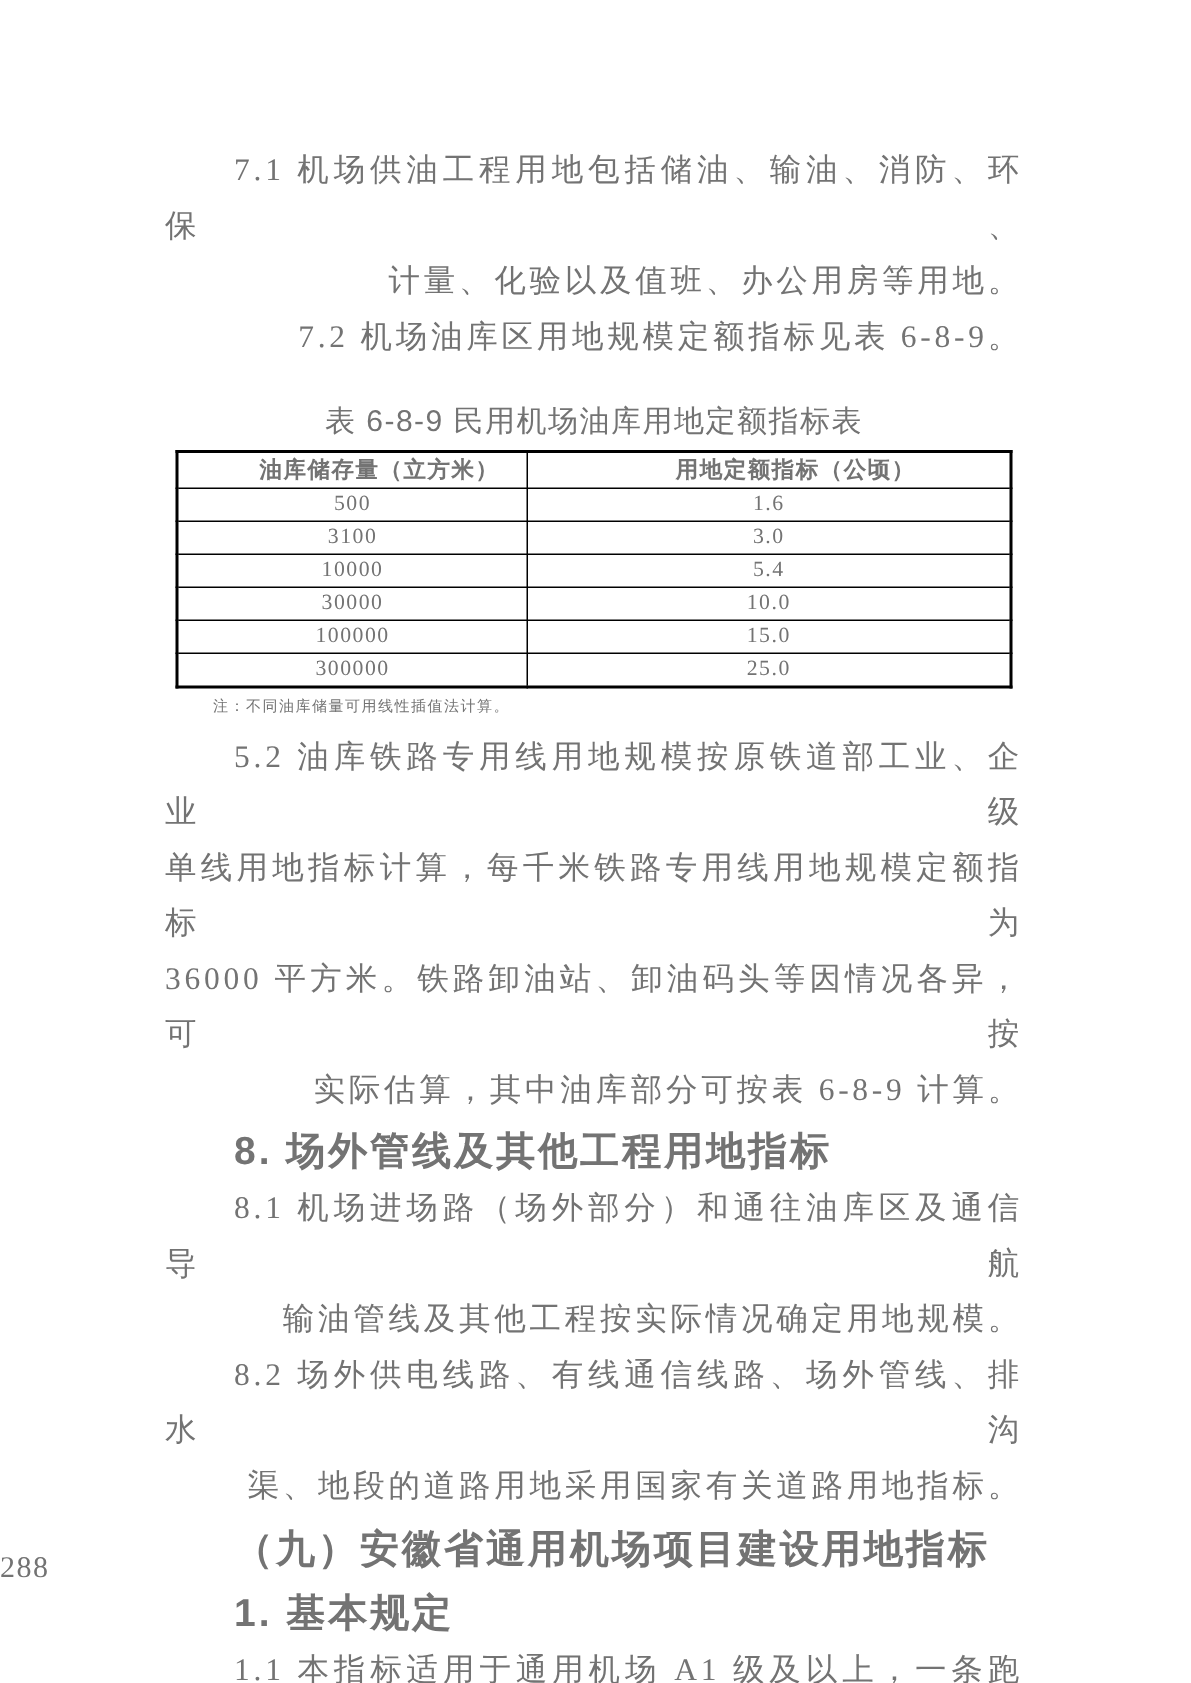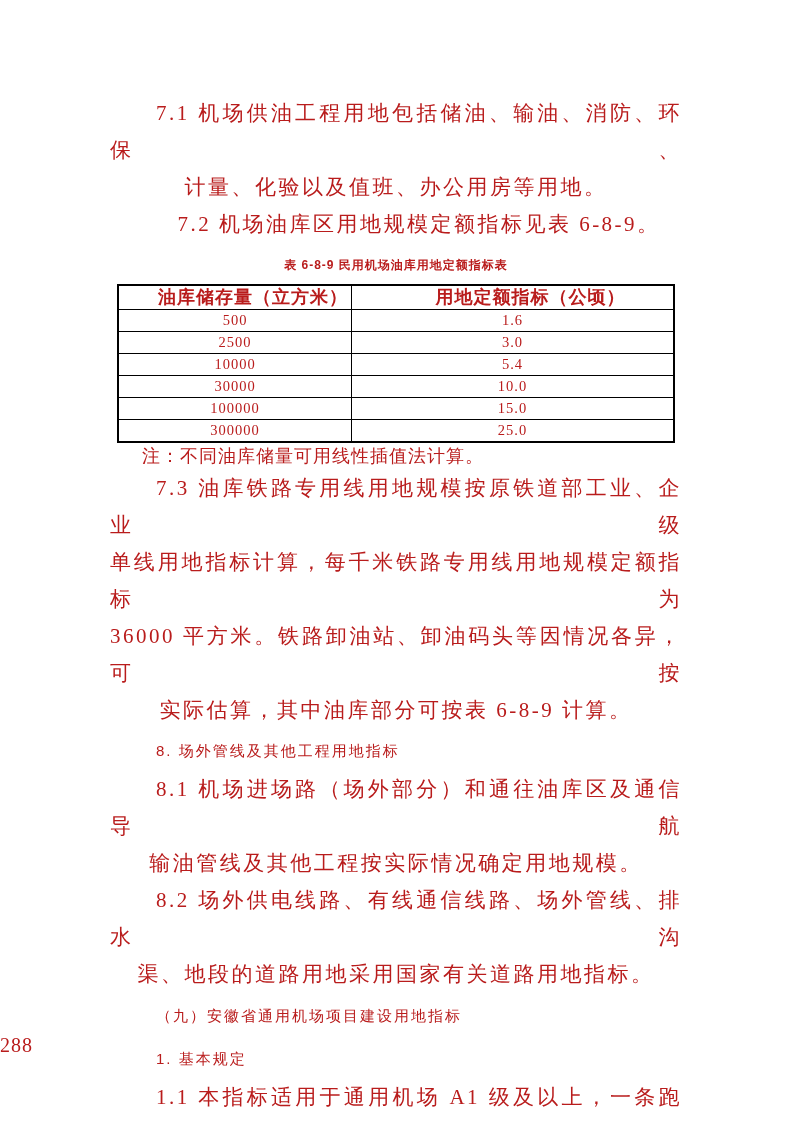--- a/index.html
+++ b/index.html
@@ -1,59 +1,59 @@
 <!DOCTYPE html>
 <html><head>
 <meta charset="utf-8">
 <style>
   html, body { margin: 0; padding: 0; background: #ffffff; }
   .page {
     position: relative;
     width: 794px;
     height: 1122px;
     background: #ffffff;
-    color: #b91c1c;
+    color: #737373;
     font-family: "Liberation Serif", "DejaVu Serif", serif;
     overflow: hidden;
   }
   .content {
     position: absolute;
     left: 110px;
     top: 95px;
     width: 572px;
   }
   .line {
     margin: 0;
     font-size: 21px;
     line-height: 37px;
     letter-spacing: 2.5px;
-    text-align: center;
+    text-align: right;
   }
   .just {
     text-align: justify;
     text-align-last: justify;
   }
   .indent { text-indent: 46px; }
   .heading {
     font-family: "Liberation Sans", "DejaVu Sans", sans-serif;
-    font-weight: normal;
-    font-size: 15px;
+    font-weight: bold;
+    font-size: 26px;
     line-height: 40px;
     margin: 2px 0 0 0;
     text-indent: 46px;
     letter-spacing: 2px;
   }
   .heading-lg { line-height: 42px; }
   .table-title {
     font-family: "Liberation Sans", "DejaVu Sans", sans-serif;
-    font-weight: bold;
-    font-size: 12px;
+    font-weight: normal;
+    font-size: 20px;
     line-height: 24px;
     text-align: center;
-    margin: 10px 0 7px 0;
+    margin: 26px 0 7px 0;
     letter-spacing: 1px;
   }
   table.quota-table {
     width: 558px;
     margin: 0 auto;
     border-collapse: collapse;
     border: 2px solid #000;
     font-size: 14.5px;
     table-layout: fixed;
   }
@@ -62,27 +62,27 @@
     height: 21px;
     line-height: 21px;
     text-align: center;
     vertical-align: middle;
     padding: 0;
     letter-spacing: 1px;
   }
   table.quota-table th {
     font-family: "Liberation Sans", "DejaVu Sans", sans-serif;
     font-weight: bold;
-    font-size: 18px;
+    font-size: 15px;
     height: 23px;
     line-height: 23px;
     padding-left: 36px;
   }
   .note {
-    font-size: 18px;
+    font-size: 10px;
     line-height: 20px;
     margin: 3px 0 0 32px;
     letter-spacing: 1px;
   }
   .spacer-4 { height: 4px; }
   .page-number {
     position: absolute;
     left: 0;
     right: 0;
     top: 1034px;
@@ -113,21 +113,21 @@
           <th>油库储存量（立方米）</th>
           <th>用地定额指标（公顷）</th>
         </tr>
       </thead>
       <tbody>
         <tr>
           <td>500</td>
           <td>1.6</td>
         </tr>
         <tr>
-          <td>2500</td>
+          <td>3100</td>
           <td>3.0</td>
         </tr>
         <tr>
           <td>10000</td>
           <td>5.4</td>
         </tr>
         <tr>
           <td>30000</td>
           <td>10.0</td>
         </tr>
@@ -138,21 +138,21 @@
         <tr>
           <td>300000</td>
           <td>25.0</td>
         </tr>
       </tbody>
     </table>
 
     <p class="note">注：不同油库储量可用线性插值法计算。</p>
     <div class="spacer-4"></div>
 
-    <p class="line just indent">7.3 油库铁路专用线用地规模按原铁道部工业、企业级</p>
+    <p class="line just indent">5.2 油库铁路专用线用地规模按原铁道部工业、企业级</p>
     <p class="line just">单线用地指标计算，每千米铁路专用线用地规模定额指标为</p>
     <p class="line just">36000 平方米。铁路卸油站、卸油码头等因情况各异，可按</p>
     <p class="line">实际估算，其中油库部分可按表 6-8-9 计算。</p>
 
     <h2 class="heading">8. 场外管线及其他工程用地指标</h2>
 
     <p class="line just indent">8.1 机场进场路（场外部分）和通往油库区及通信导航</p>
     <p class="line">输油管线及其他工程按实际情况确定用地规模。</p>
 
     <p class="line just indent">8.2 场外供电线路、有线通信线路、场外管线、排水沟</p>

